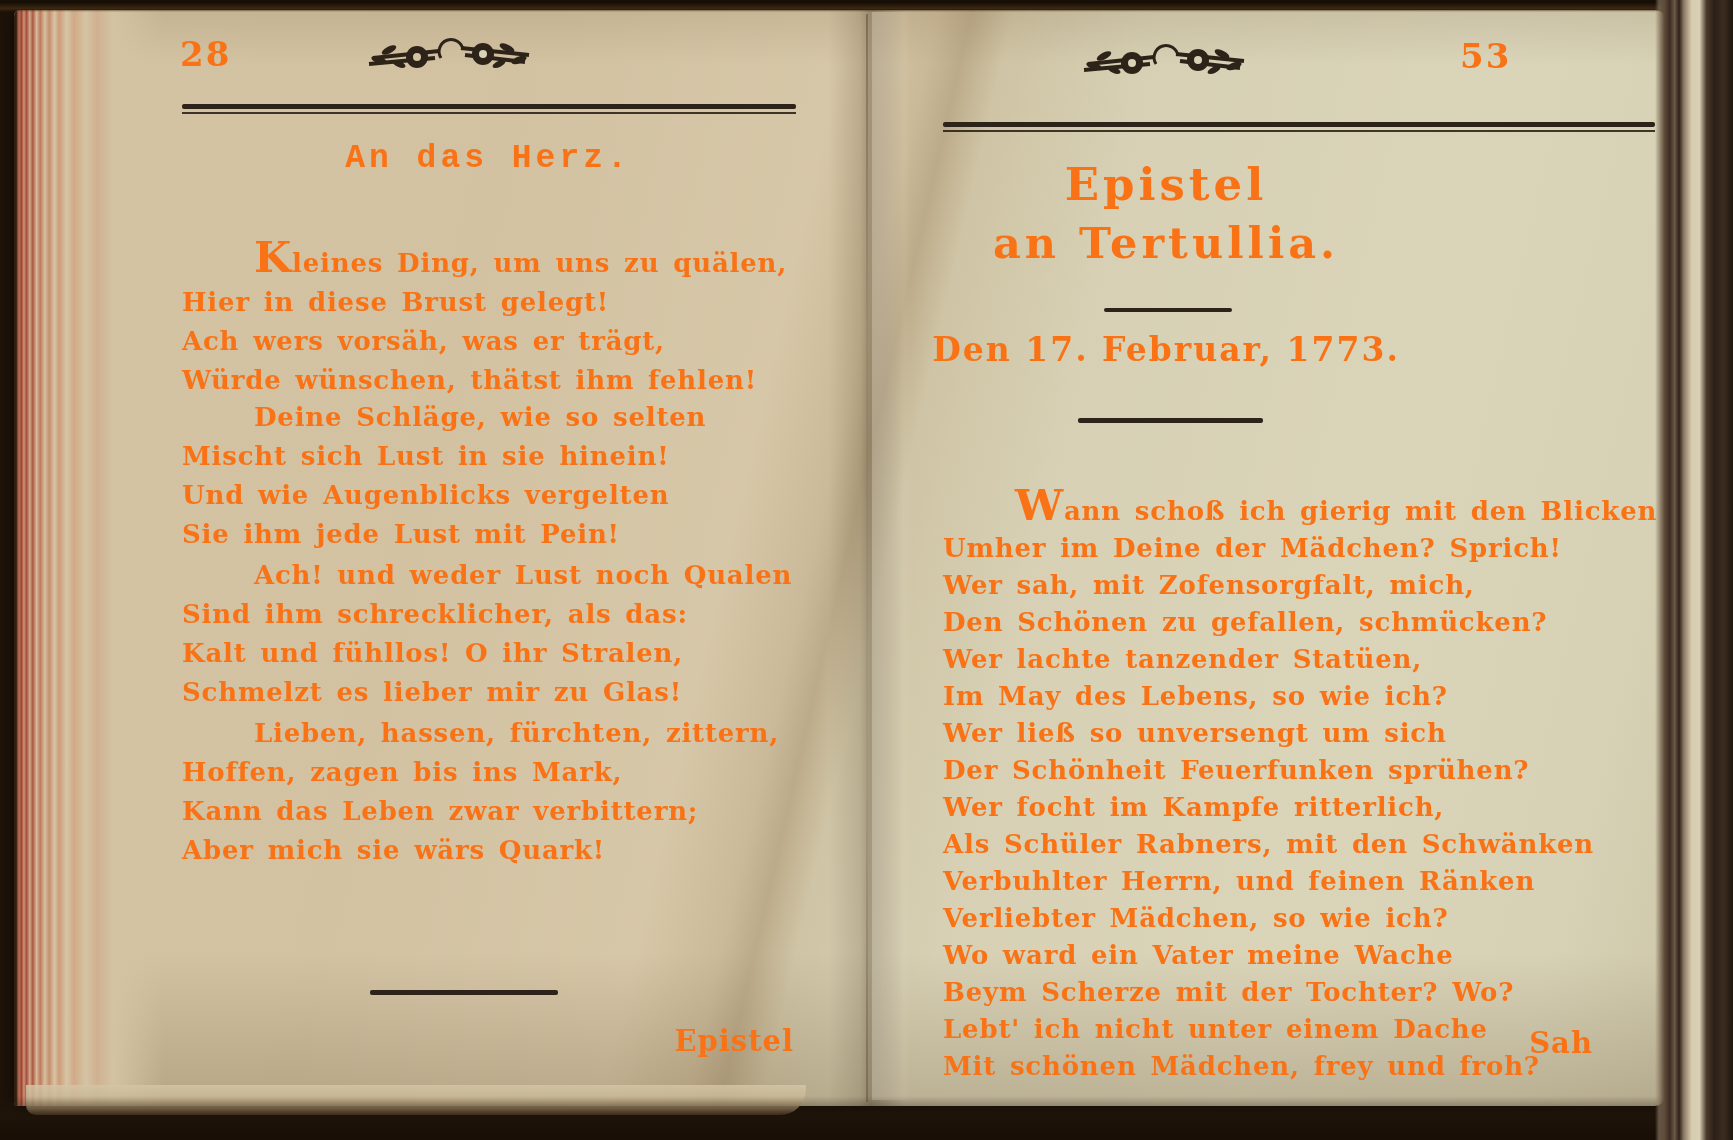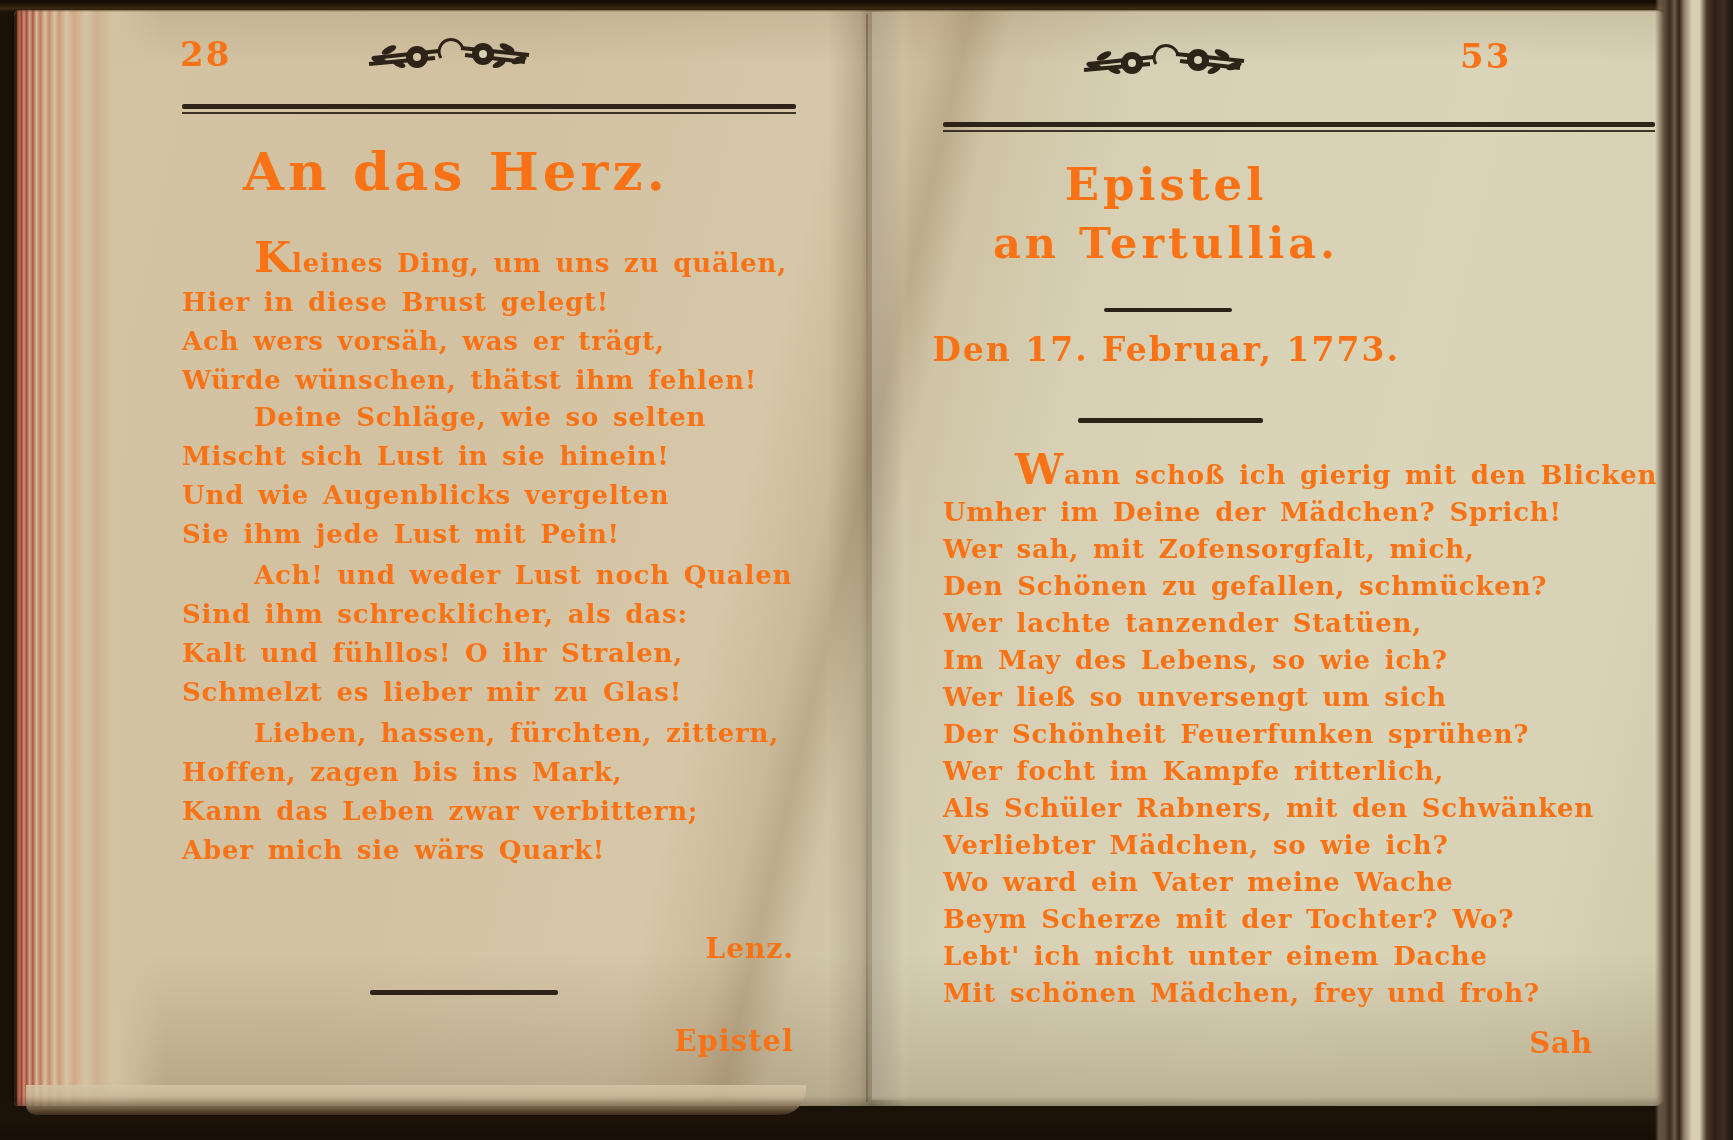--- a/index.html
+++ b/index.html
@@ -85,21 +85,21 @@
   .double-rule .r1{height:5px;background:#2e2318;border-radius:2px;}
   .double-rule .r2{height:2px;background:#2e2318;margin-top:3px;opacity:.9;}
   .short-rule{position:absolute;background:#2e2318;border-radius:2px;}
   .title{position:absolute;text-align:center;font-weight:bold;letter-spacing:4px;}
   .verse-line{line-height:39px;font-size:26px;font-weight:bold;letter-spacing:.8px;word-spacing:4px;white-space:nowrap;}
   .indent{padding-left:72px;}
   .drop::first-letter{font-size:1.65em;line-height:0.9;}
   .stanza{position:absolute;left:162px;width:640px;}
   .sig-line{position:absolute;left:162px;width:612px;text-align:right;font-size:28px;font-weight:bold;letter-spacing:1px;}
   .catchword{position:absolute;font-size:29px;font-weight:bold;letter-spacing:1px;}
-  .poem{position:absolute;}
+  .poem{position:absolute;margin-top:36px;}
   .poem .verse-line{line-height:37px;}
   .center-block{position:absolute;text-align:center;}
   
   .fold-right{
     position:absolute;left:872px;top:12px;width:40px;height:1088px;
     background:linear-gradient(90deg, rgba(255,250,235,.25), rgba(255,250,235,0));
   }
 </style>
 </head>
 <body>
@@ -140,21 +140,21 @@
         <ellipse cx="164" cy="36" rx="8" ry="3.4" transform="rotate(-20 164 36)"></ellipse>
         <ellipse cx="144" cy="40" rx="7" ry="3" transform="rotate(-26 144 40)"></ellipse>
       </g>
     </svg>
 
     <div class="double-rule" style="left:162px;top:92px;width:614px;">
       <div class="r1"></div>
         <div class="r2"></div>
     </div>
 
-    <div class="title" style="left:116px;top:128px;width:640px;font-size:53px;">An das Herz.</div>
+    <div class="title" style="left:148px;top:128px;width:640px;font-size:33px;font-family:Liberation Mono, monospace;">An das Herz.</div>
 
     <div class="stanza" style="top:226px;">
       <div class="verse-line indent drop">Kleines Ding, um uns zu quälen,</div>
       <div class="verse-line">Hier in diese Brust gelegt!</div>
       <div class="verse-line">Ach wers vorsäh, was er trägt,</div>
       <div class="verse-line">Würde wünschen, thätst ihm fehlen!</div>
     </div>
 
     <div class="stanza" style="top:386px;">
       <div class="verse-line indent">Deine Schläge, wie so selten</div>
@@ -170,21 +170,20 @@
       <div class="verse-line">Schmelzt es lieber mir zu Glas!</div>
     </div>
 
     <div class="stanza" style="top:702px;">
       <div class="verse-line indent">Lieben, hassen, fürchten, zittern,</div>
       <div class="verse-line">Hoffen, zagen bis ins Mark,</div>
       <div class="verse-line">Kann das Leben zwar verbittern;</div>
       <div class="verse-line">Aber mich sie wärs Quark!</div>
     </div>
 
-    <div class="sig-line" style="top:920px;padding-right:100px;">Lenz.</div>
 
     <div class="short-rule" style="left:350px;top:978px;width:188px;height:5px;"></div>
 
     <div class="catchword" style="left:162px;top:1012px;width:612px;text-align:right;padding-right:26px;">Epistel</div>
   </div>
 
   <div class="page page-right ink">
 
     <svg class="ornament" style="left:204px;top:18px;" viewBox="0 0 190 62">
       <g fill="none" stroke="#2e2318" stroke-width="4">
@@ -228,20 +227,21 @@
       <div class="verse-line indent drop">Wann schoß ich gierig mit den Blicken</div>
       <div class="verse-line">Umher im Deine der Mädchen? Sprich!</div>
       <div class="verse-line">Wer sah, mit Zofensorgfalt, mich,</div>
       <div class="verse-line">Den Schönen zu gefallen, schmücken?</div>
       <div class="verse-line">Wer lachte tanzender Statüen,</div>
       <div class="verse-line">Im May des Lebens, so wie ich?</div>
       <div class="verse-line">Wer ließ so unversengt um sich</div>
       <div class="verse-line">Der Schönheit Feuerfunken sprühen?</div>
       <div class="verse-line">Wer focht im Kampfe ritterlich,</div>
       <div class="verse-line">Als Schüler Rabners, mit den Schwänken</div>
+      <div class="verse-line">Verbuhlter Herrn, und feinen Ränken</div>
       <div class="verse-line">Verliebter Mädchen, so wie ich?</div>
       <div class="verse-line">Wo ward ein Vater meine Wache</div>
       <div class="verse-line">Beym Scherze mit der Tochter? Wo?</div>
       <div class="verse-line">Lebt' ich nicht unter einem Dache</div>
       <div class="verse-line">Mit schönen Mädchen, frey und froh?</div>
     </div>
 
     <div class="catchword" style="left:77px;top:1014px;width:650px;text-align:right;padding-right:125px;">Sah</div>
   </div>
 

